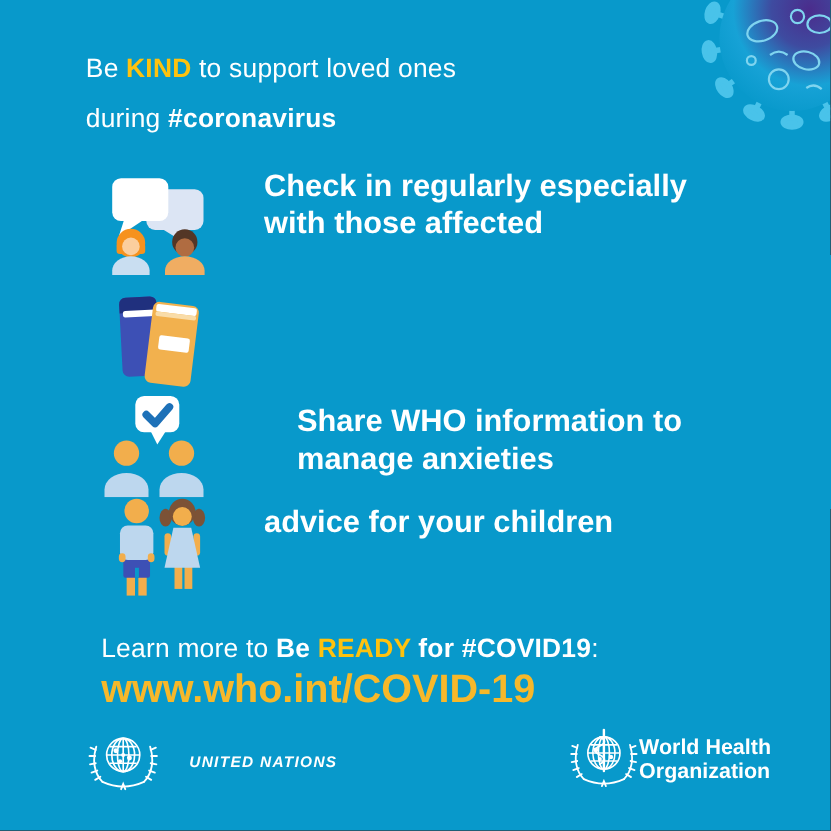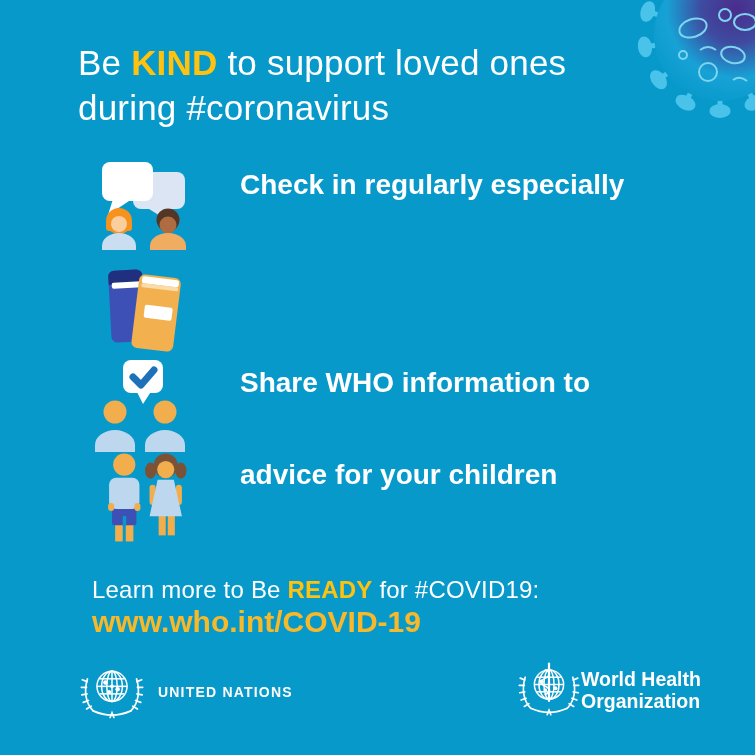--- a/index.html
+++ b/index.html
@@ -5,50 +5,50 @@
   html,body{margin:0;padding:0;background:#333;}
   .poster{
     position:relative;width:755px;height:755px;overflow:hidden;
     background:#0899CB;
     font-family:"Liberation Sans",sans-serif;
     -webkit-font-smoothing:antialiased;
   }
   .virus{position:absolute;top:0;right:0;}
   .title{
     position:absolute;left:78px;top:40px;
-    color:#FFFFFF;font-size:35px;line-height:45px;font-weight:400;
+    color:#FFFFFF;font-size:24px;line-height:45px;font-weight:400;
     letter-spacing:0.2px;white-space:nowrap;
   }
   .hl{color:#FFC20E;font-weight:700;}
-  .b{font-weight:400;text-align:right;}
+  .b{font-weight:700;text-align:right;}
   .item-icon{position:absolute;}
   .ic1{left:97px;top:160px;}
   .ic2{left:101px;top:264px;}
   .ic3{left:92px;top:360px;}
   .ic4{left:103px;top:452px;}
   .item-text{
     position:absolute;left:240px;color:#FFFFFF;
     font-weight:700;font-size:28px;line-height:34px;white-space:nowrap;
   }
-  .tx1{top:168px;}
+  .tx1{top:152px;}
   .tx2{top:270px;}
-  .tx3{top:366px;}
+  .tx3{top:366px;margin-left:30px;}
   .tx4{top:458px;}
   .cta{
     position:absolute;left:92px;top:576px;color:#FFFFFF;
     font-size:24px;font-weight:400;white-space:nowrap;letter-spacing:0.2px;
   }
   .url{
     position:absolute;left:92px;top:605px;color:#F7B82A;
-    font-size:30px;font-weight:700;white-space:nowrap;
+    font-size:36px;font-weight:700;white-space:nowrap;
   }
   .un-logo{position:absolute;left:79px;top:659px;display:flex;align-items:center;}
   .un-label{
     color:#FFFFFF;font-size:14px;font-weight:700;letter-spacing:1.2px;
-    margin-left:13px;white-space:nowrap;
+    margin-left:27px;white-space:nowrap;font-style:italic;
   }
   .who-logo{position:absolute;left:517px;top:658px;display:flex;align-items:center;}
   .who-label{
     color:#FFFFFF;font-size:19.5px;font-weight:700;line-height:22px;
     margin-left:0;white-space:nowrap;
   }
 </style>
 </head>
 <body>
 
@@ -133,20 +133,21 @@
     <circle cx="22" cy="61" r="13" fill="#F6921E"></circle>
     <rect x="9" y="61" width="26" height="10" rx="3" fill="#F6921E"></rect>
     <circle cx="22" cy="64" r="8" fill="#FBCE9D"></circle>
     <path d="M5,90 v-4 a17,13 0 0 1 34,0 v4 Z" fill="#C9DEF1"></path>
     <circle cx="71" cy="60" r="11.5" fill="#533626"></circle>
     <circle cx="71" cy="65" r="8.5" fill="#B06C41"></circle>
     <path d="M53,90 v-4 a18,13 0 0 1 36,0 v4 Z" fill="#F0AD62"></path>
   </svg>
   <div class="item-text tx1">
     <div>Check in regularly especially</div>
+    <div>with those affected</div>
   </div>
 
   <svg class="item-icon ic2" width="88" height="90" viewBox="0 0 88 90" aria-hidden="true">
     <g transform="rotate(-3 26 45)">
       <rect x="9" y="6" width="34" height="72" rx="6" fill="#3D50B5"></rect>
       <path d="M9,20 v-8 a6,6 0 0 1 6,-6 h22 a6,6 0 0 1 6,6 v8 Z" fill="#20307E"></path>
       <rect x="12" y="18" width="31" height="6" rx="2" fill="#FFFFFF"></rect>
     </g>
     <g transform="rotate(7 55 50)">
       <rect x="34" y="12" width="42" height="74" rx="6" fill="#F2B14E"></rect>
@@ -162,20 +163,21 @@
     <path d="M44,30 L51,44 L60,30 Z" fill="#FFFFFF"></path>
     <rect x="31" y="0" width="40" height="33" rx="8" fill="#FFFFFF"></rect>
     <polyline points="41,17 49,25 62,10" fill="none" stroke="#1D71B8" stroke-width="7" stroke-linecap="round" stroke-linejoin="round"></polyline>
     <circle cx="23" cy="52" r="11.5" fill="#F2AE4C"></circle>
     <path d="M3,92 v-7 a20,15 0 0 1 40,0 v7 Z" fill="#BDD7EE"></path>
     <circle cx="73" cy="52" r="11.5" fill="#F2AE4C"></circle>
     <path d="M53,92 v-7 a20,15 0 0 1 40,0 v7 Z" fill="#BDD7EE"></path>
   </svg>
   <div class="item-text tx3">
     <div>Share WHO information to</div>
+    <div>manage anxieties</div>
   </div>
 
   <svg class="item-icon ic4" width="86" height="102" viewBox="0 0 85 100" aria-hidden="true">
     <circle cx="21" cy="12" r="11" fill="#F2AE4C"></circle>
     <rect x="12" y="70" width="7.5" height="18" fill="#F2AE4C"></rect>
     <rect x="22.5" y="70" width="7.5" height="18" fill="#F2AE4C"></rect>
     <rect x="9" y="54" width="24" height="18" rx="2" fill="#3D50B5"></rect>
     <rect x="19.5" y="63" width="3.5" height="9" fill="#0899CB"></rect>
     <rect x="6" y="25" width="30" height="31" rx="7" fill="#BDD7EE"></rect>
     <rect x="5" y="50" width="6" height="8" rx="3" fill="#F2AE4C"></rect>

